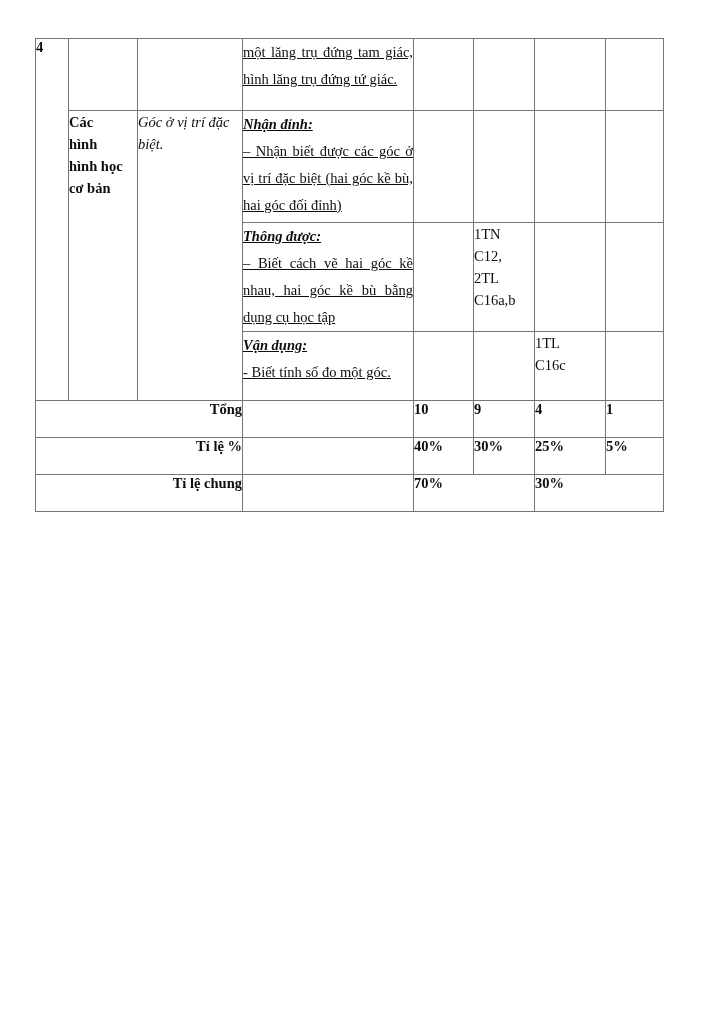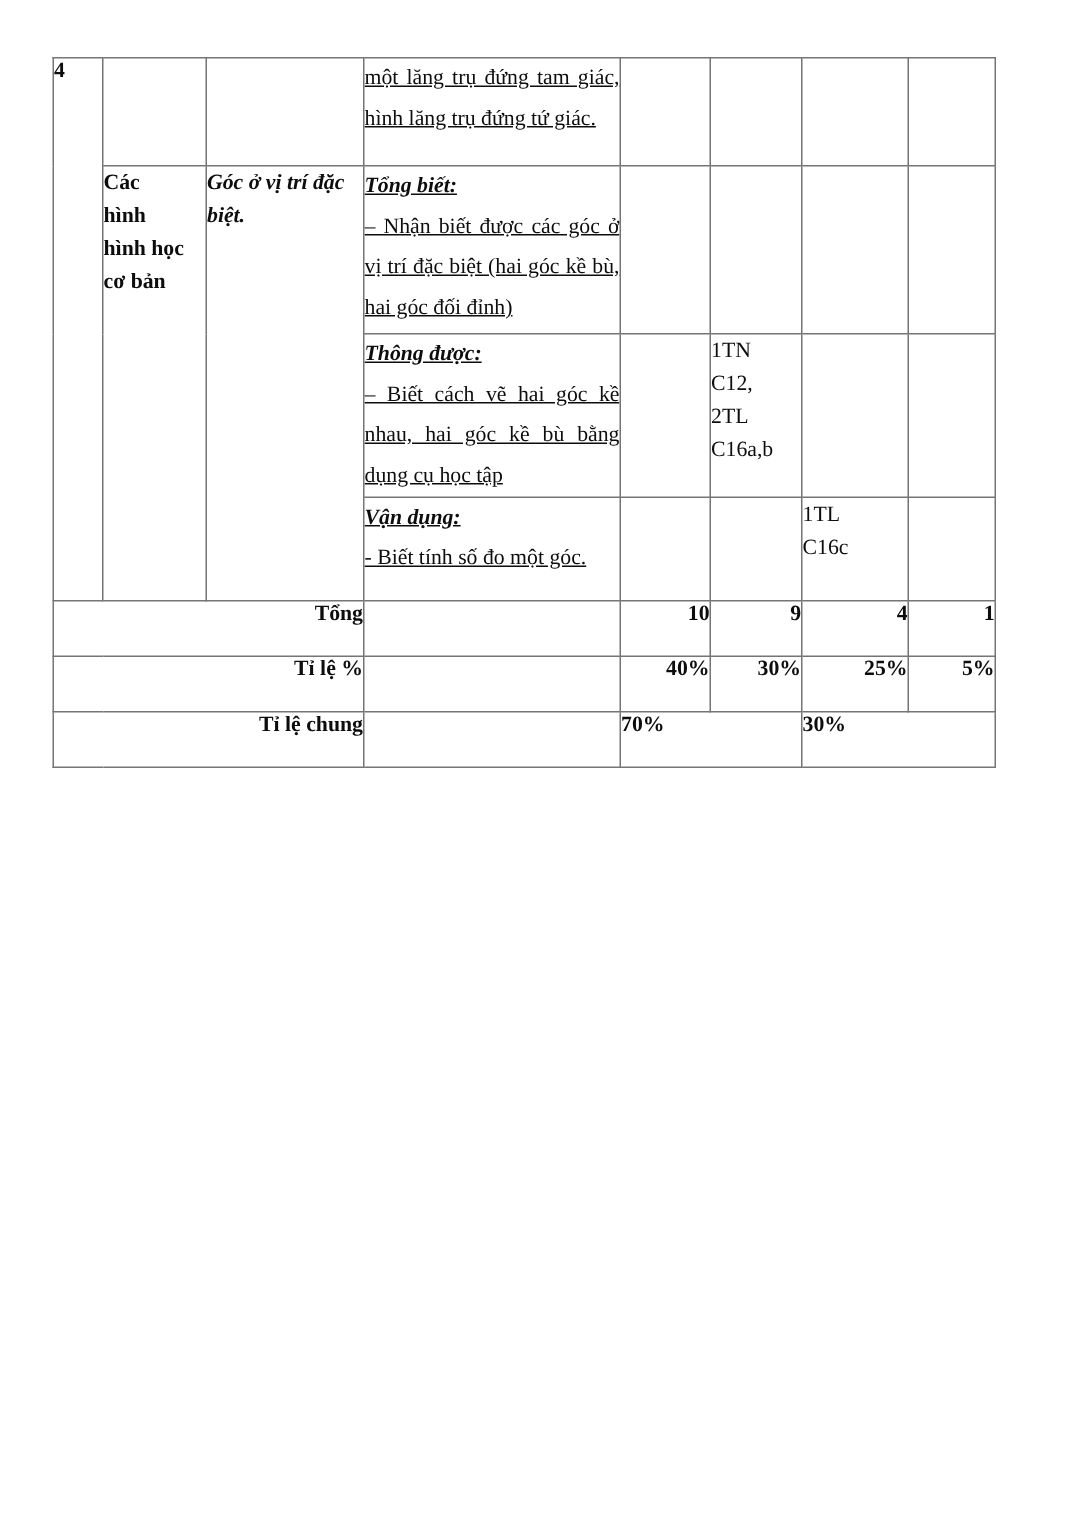--- a/index.html
+++ b/index.html
@@ -45,21 +45,21 @@
     vertical-align: middle;
     font-weight: bold;
     padding-left: 9px;
     line-height: 22px;
     white-space: pre-line;
   }
   
   td.c-unit {
     vertical-align: top;
     padding: 58px 6px 0 9px;
-    font-weight: bold;
+    font-weight: normal;
     font-style: italic;
     line-height: 22px;
     margin-top: 17px;
   }
   
   td.c-content { padding: 3px 6px 2px 7px; }
   td.c-content p { margin: 0; line-height: 27px; text-decoration: underline; }
   p.lvl-head { font-weight: bold; font-style: italic; }
   p.lvl-desc { text-align: justify; }
   p.cont-text { text-align: justify; line-height: 28px; margin: 0; }
@@ -75,21 +75,20 @@
     vertical-align: middle;
     text-align: right;
     font-weight: bold;
     font-size: 15px;
   }
   td.c-sumval {
     vertical-align: middle;
     font-weight: bold;
     font-size: 15px;
     padding-left: 5px;
-    text-align: right;
   }
   td.c-sumval-center {
     vertical-align: middle;
     font-weight: bold;
     font-size: 15px;
   }
   td.c-empty { }
 </style>
 </head>
 <body>
@@ -123,21 +122,21 @@
       <td class="c-empty"></td>
     </tr>
 
     <tr class="r2">
       <td class="c-strand" rowspan="3">Các
 hình
 hình học
 cơ bản</td>
       <td class="c-unit" rowspan="3">Góc ở vị trí đặc biệt.</td>
       <td class="c-content">
-        <p class="lvl-head">Tổng biết:</p>
+        <p class="lvl-head">Nhận đỉnh:</p>
         <p class="lvl-desc">– Nhận biết được các góc ở vị trí đặc biệt (hai góc kề bù, hai góc đối đỉnh)</p>
       </td>
       <td class="c-code"></td>
       <td class="c-code"></td>
       <td class="c-code"></td>
       <td class="c-code"></td>
     </tr>
 
     <tr class="r3">
       <td class="c-content">

